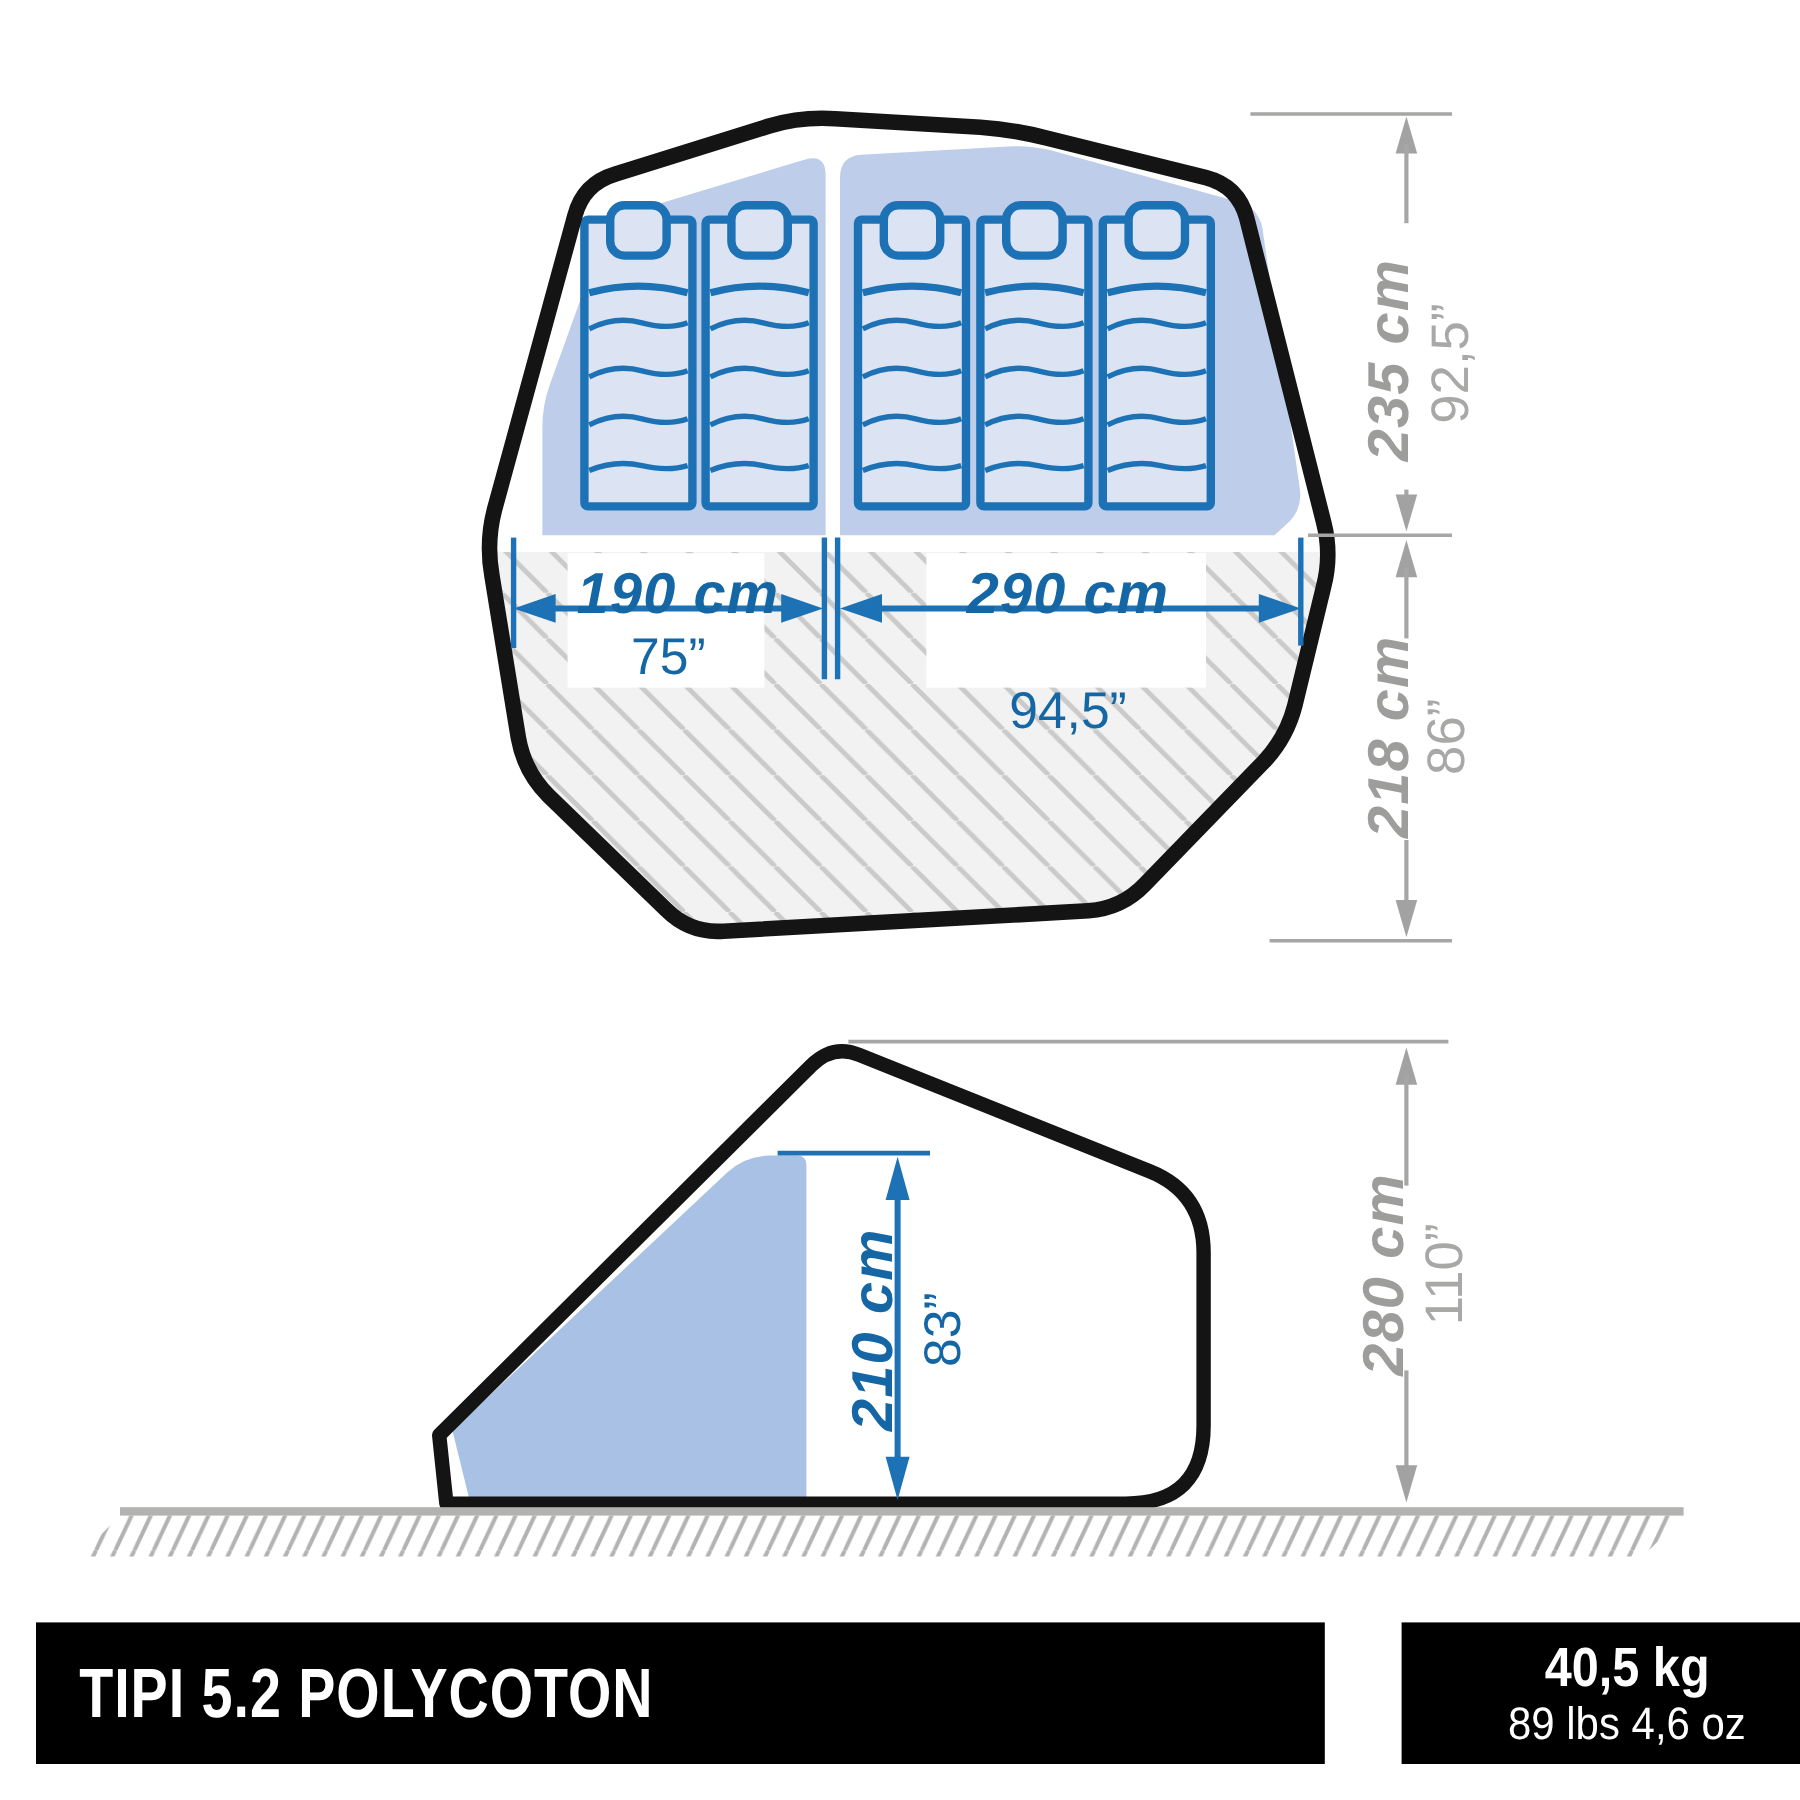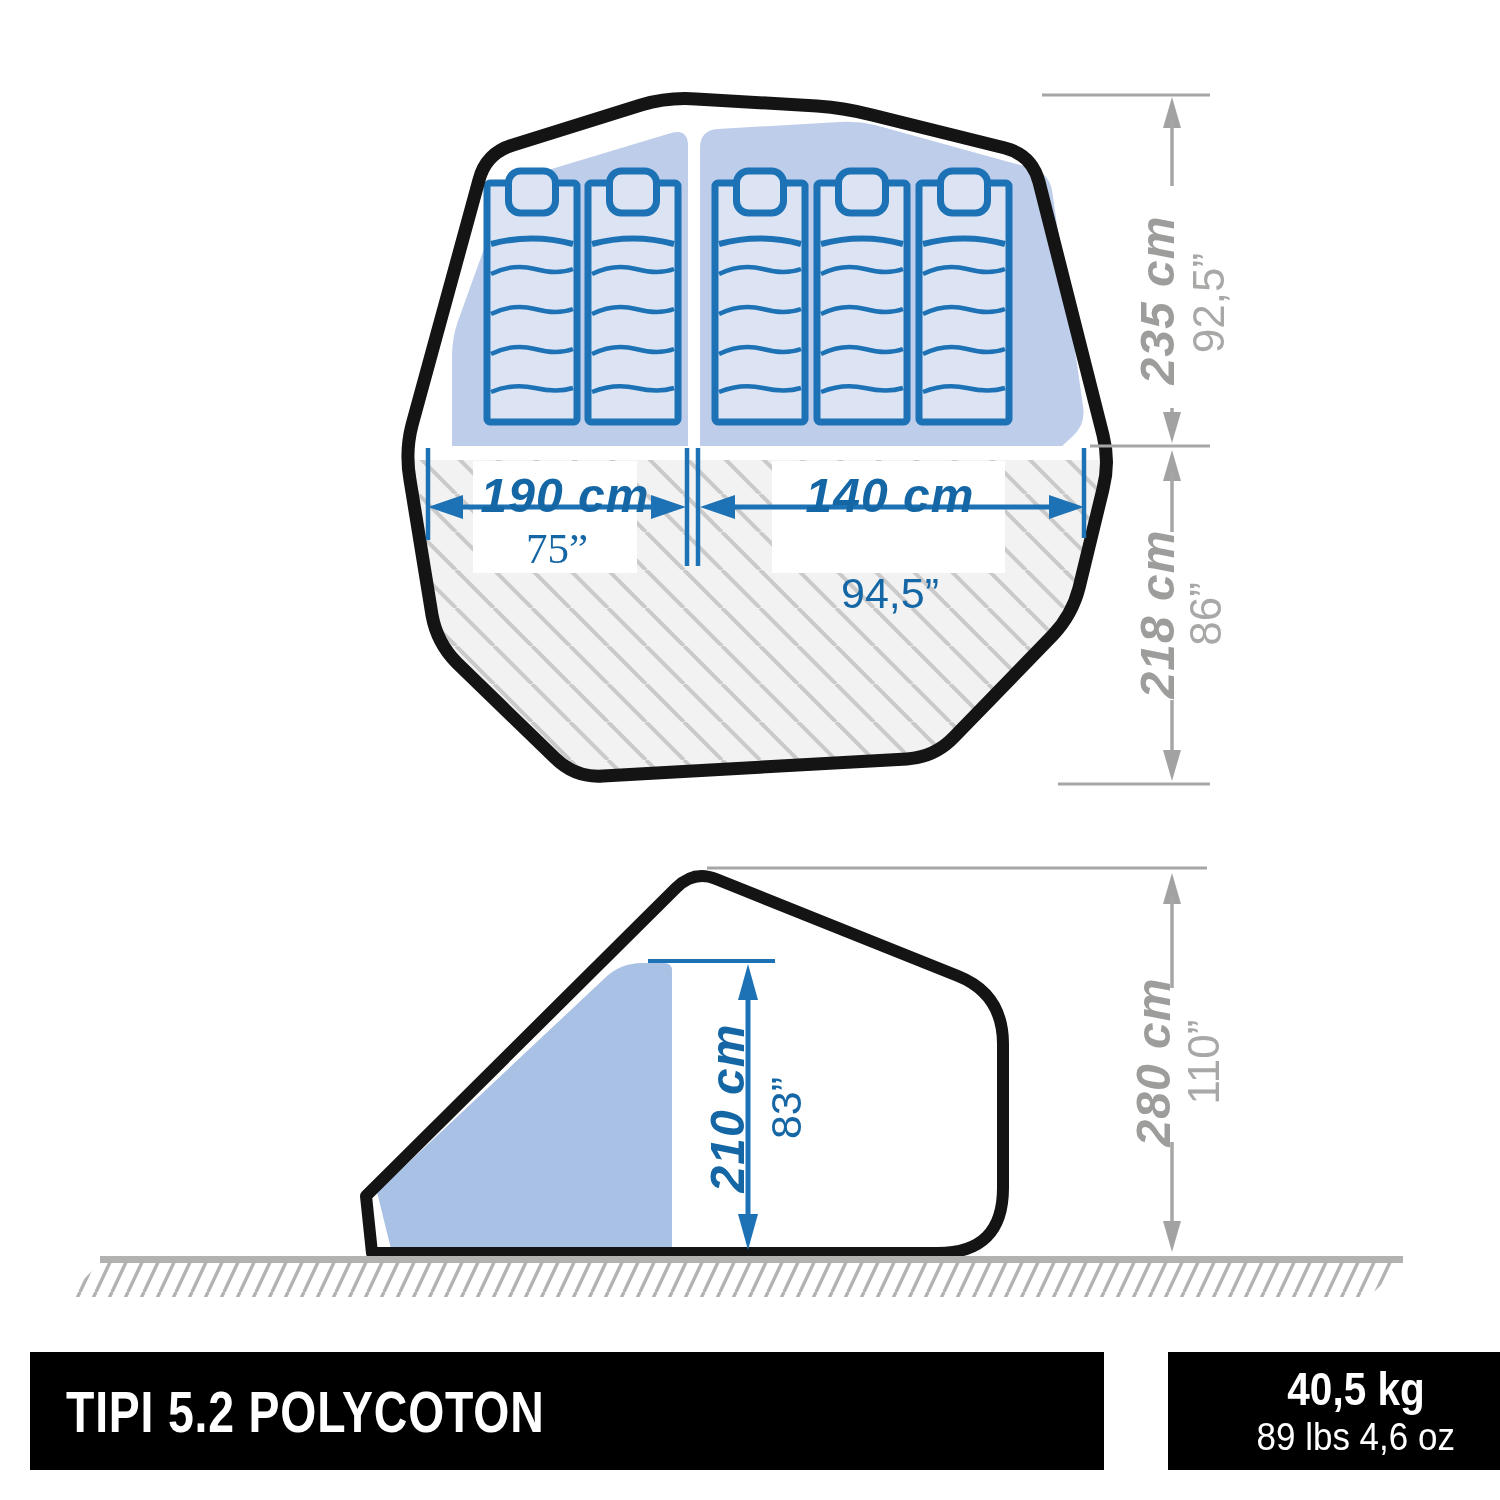--- a/index.html
+++ b/index.html
@@ -142,23 +142,23 @@
       </g>
     </g>
 
     <g>
       <rect x="100" y="1256" width="1303" height="7" fill="#b2b2b1"></rect>
       <path d="M 100 1263 L 1403 1263 L 1369 1297 L 66 1297 Z" fill="url(#groundHatch)"></path>
     </g>
   </svg>
 
   <div class="hlabel cm-blue" style="left:405px; top:468px;">190 cm</div>
-  <div class="hlabel in-blue" style="left:397px; top:524px;font-family:Liberation Serif, serif;">75”</div>
+  <div class="hlabel in-blue" style="left:397px; top:524px;">75”</div>
 
-  <div class="hlabel cm-blue" style="left:730px; top:468px;">140 cm</div>
+  <div class="hlabel cm-blue" style="left:730px; top:468px;">290 cm</div>
   <div class="hlabel in-blue" style="left:730px; top:524px;margin-top:45px;">94,5”</div>
 
   <div class="vlabel cm-gray" style="left:987px; top:268px;">235 cm</div>
   <div class="vlabel in-gray" style="left:1039px; top:271px;">92,5”</div>
 
   <div class="vlabel cm-gray" style="left:987px; top:582px;">218 cm</div>
   <div class="vlabel in-gray" style="left:1036px; top:582px;">86”</div>
 
   <div class="vlabel cm-blue" style="left:557px; top:1076px;">210 cm</div>
   <div class="vlabel in-blue" style="left:616px; top:1076px;">83”</div>

